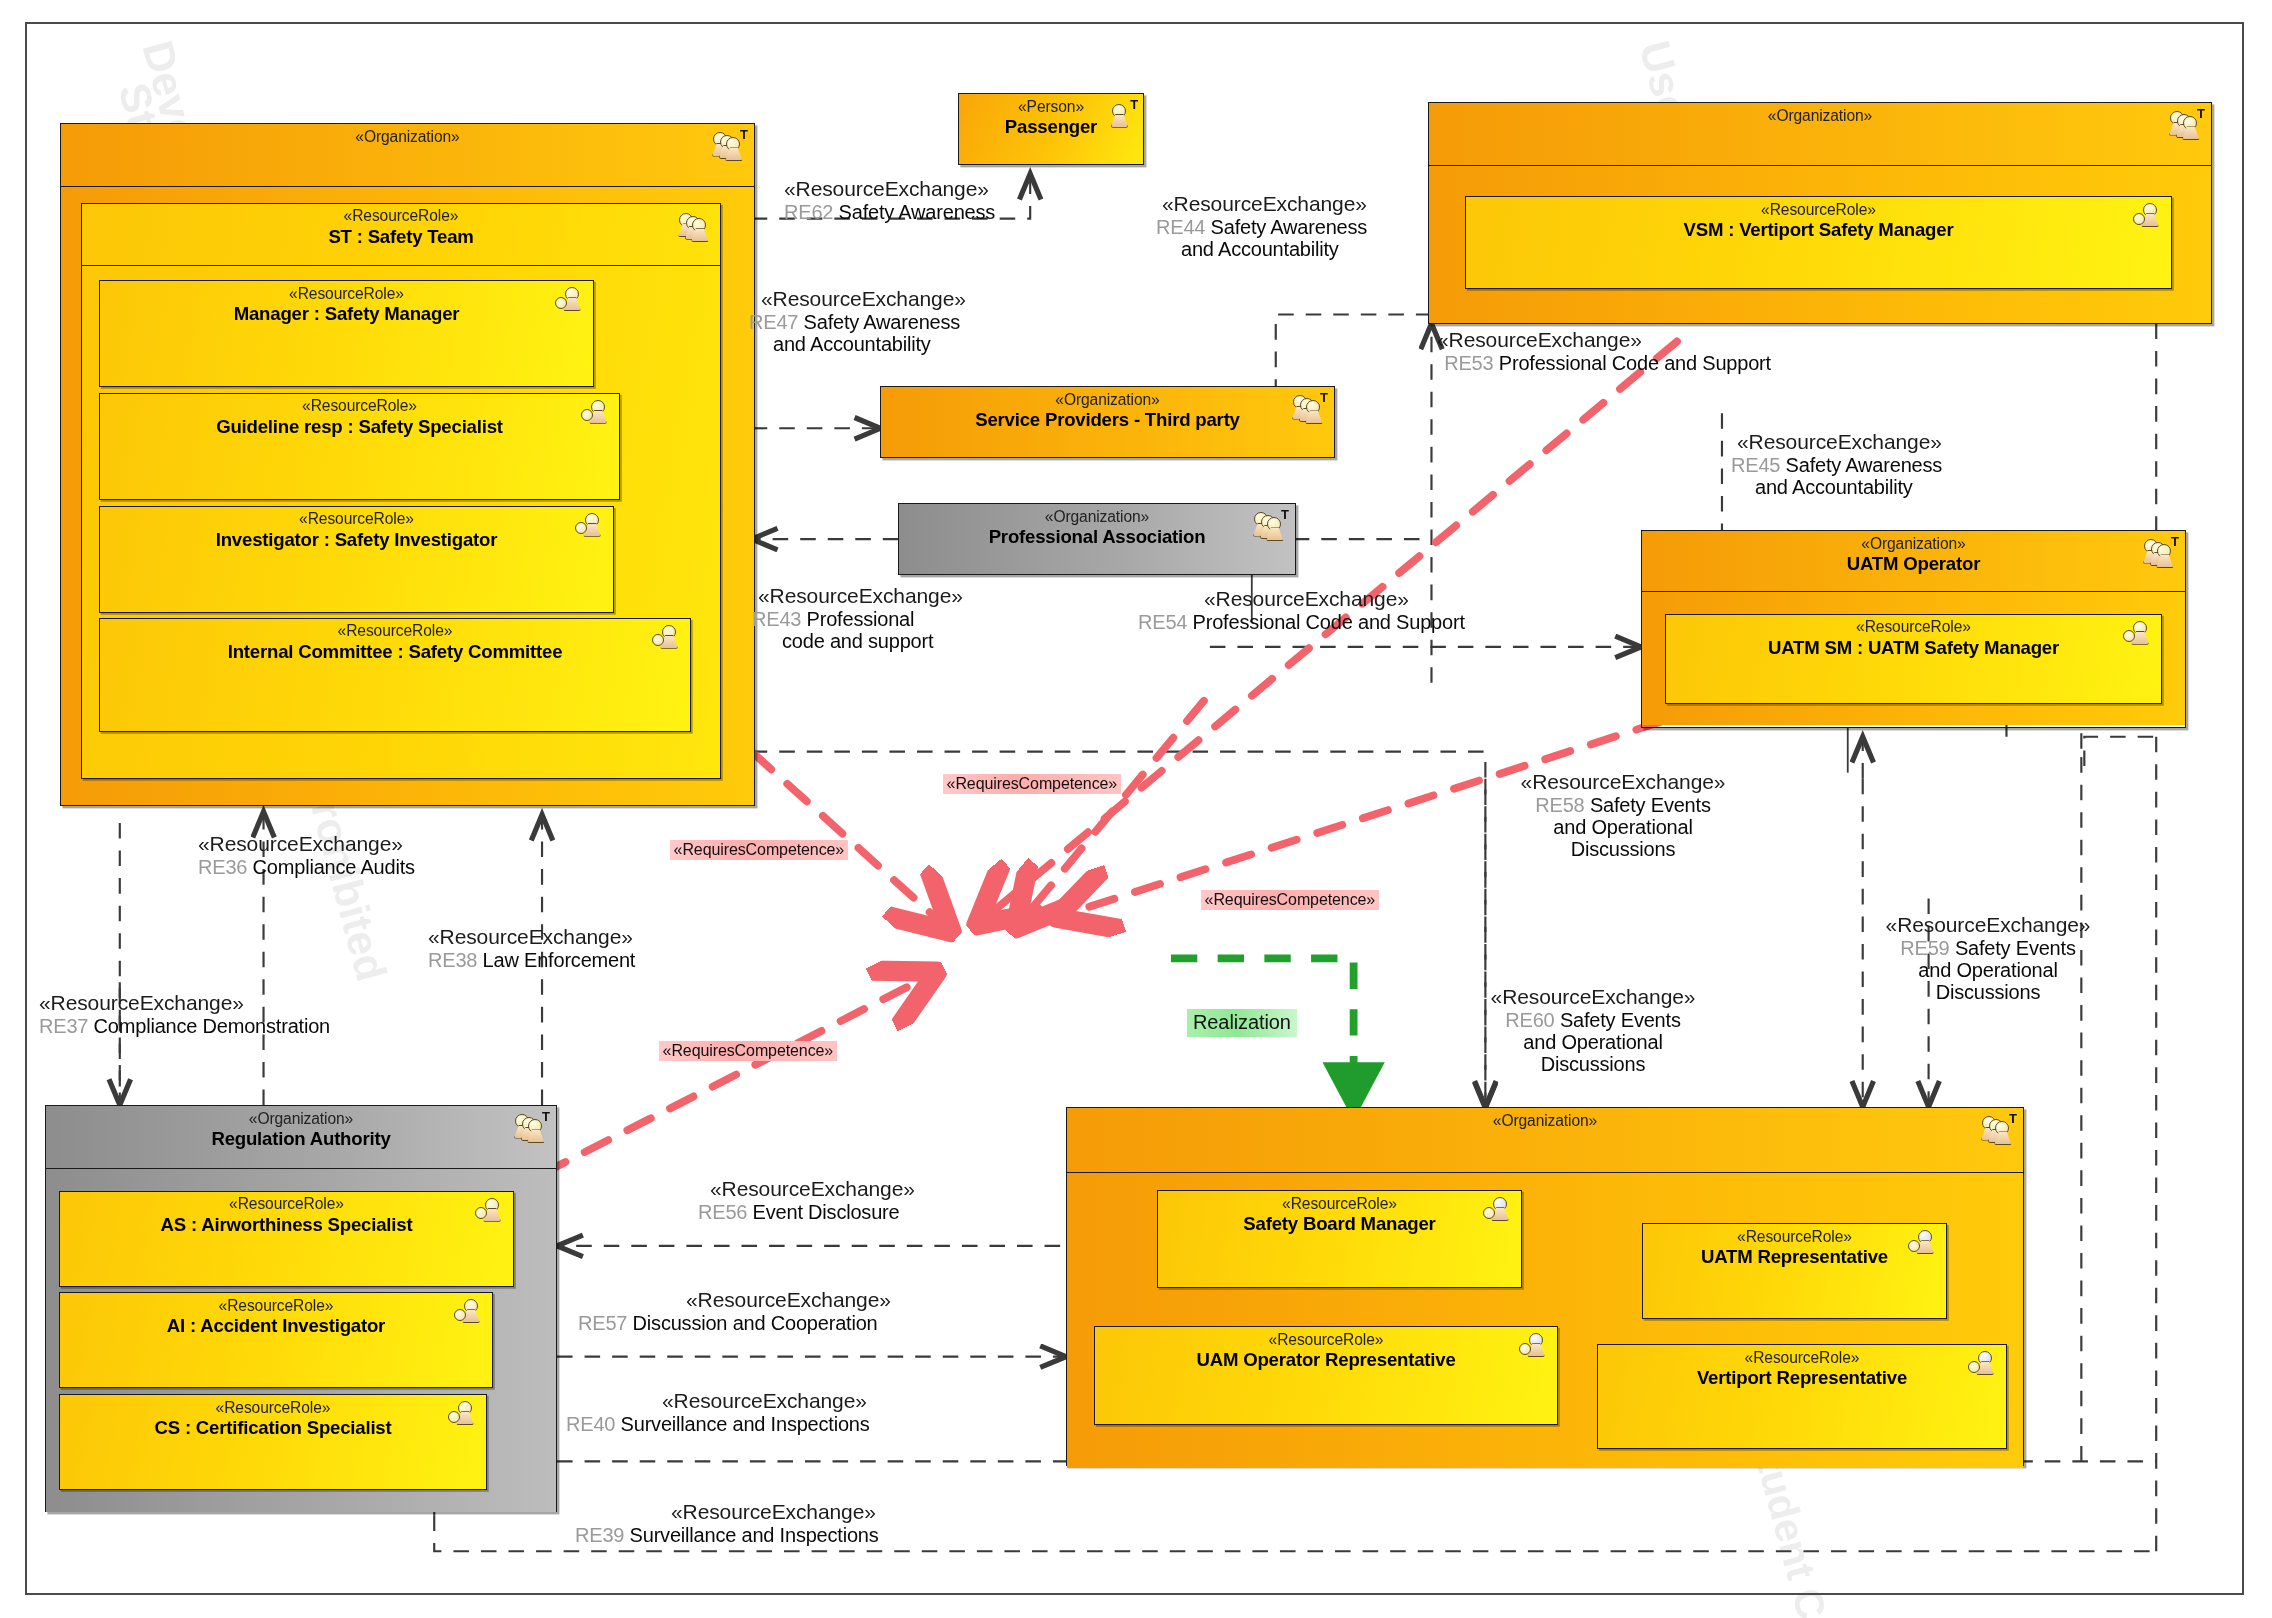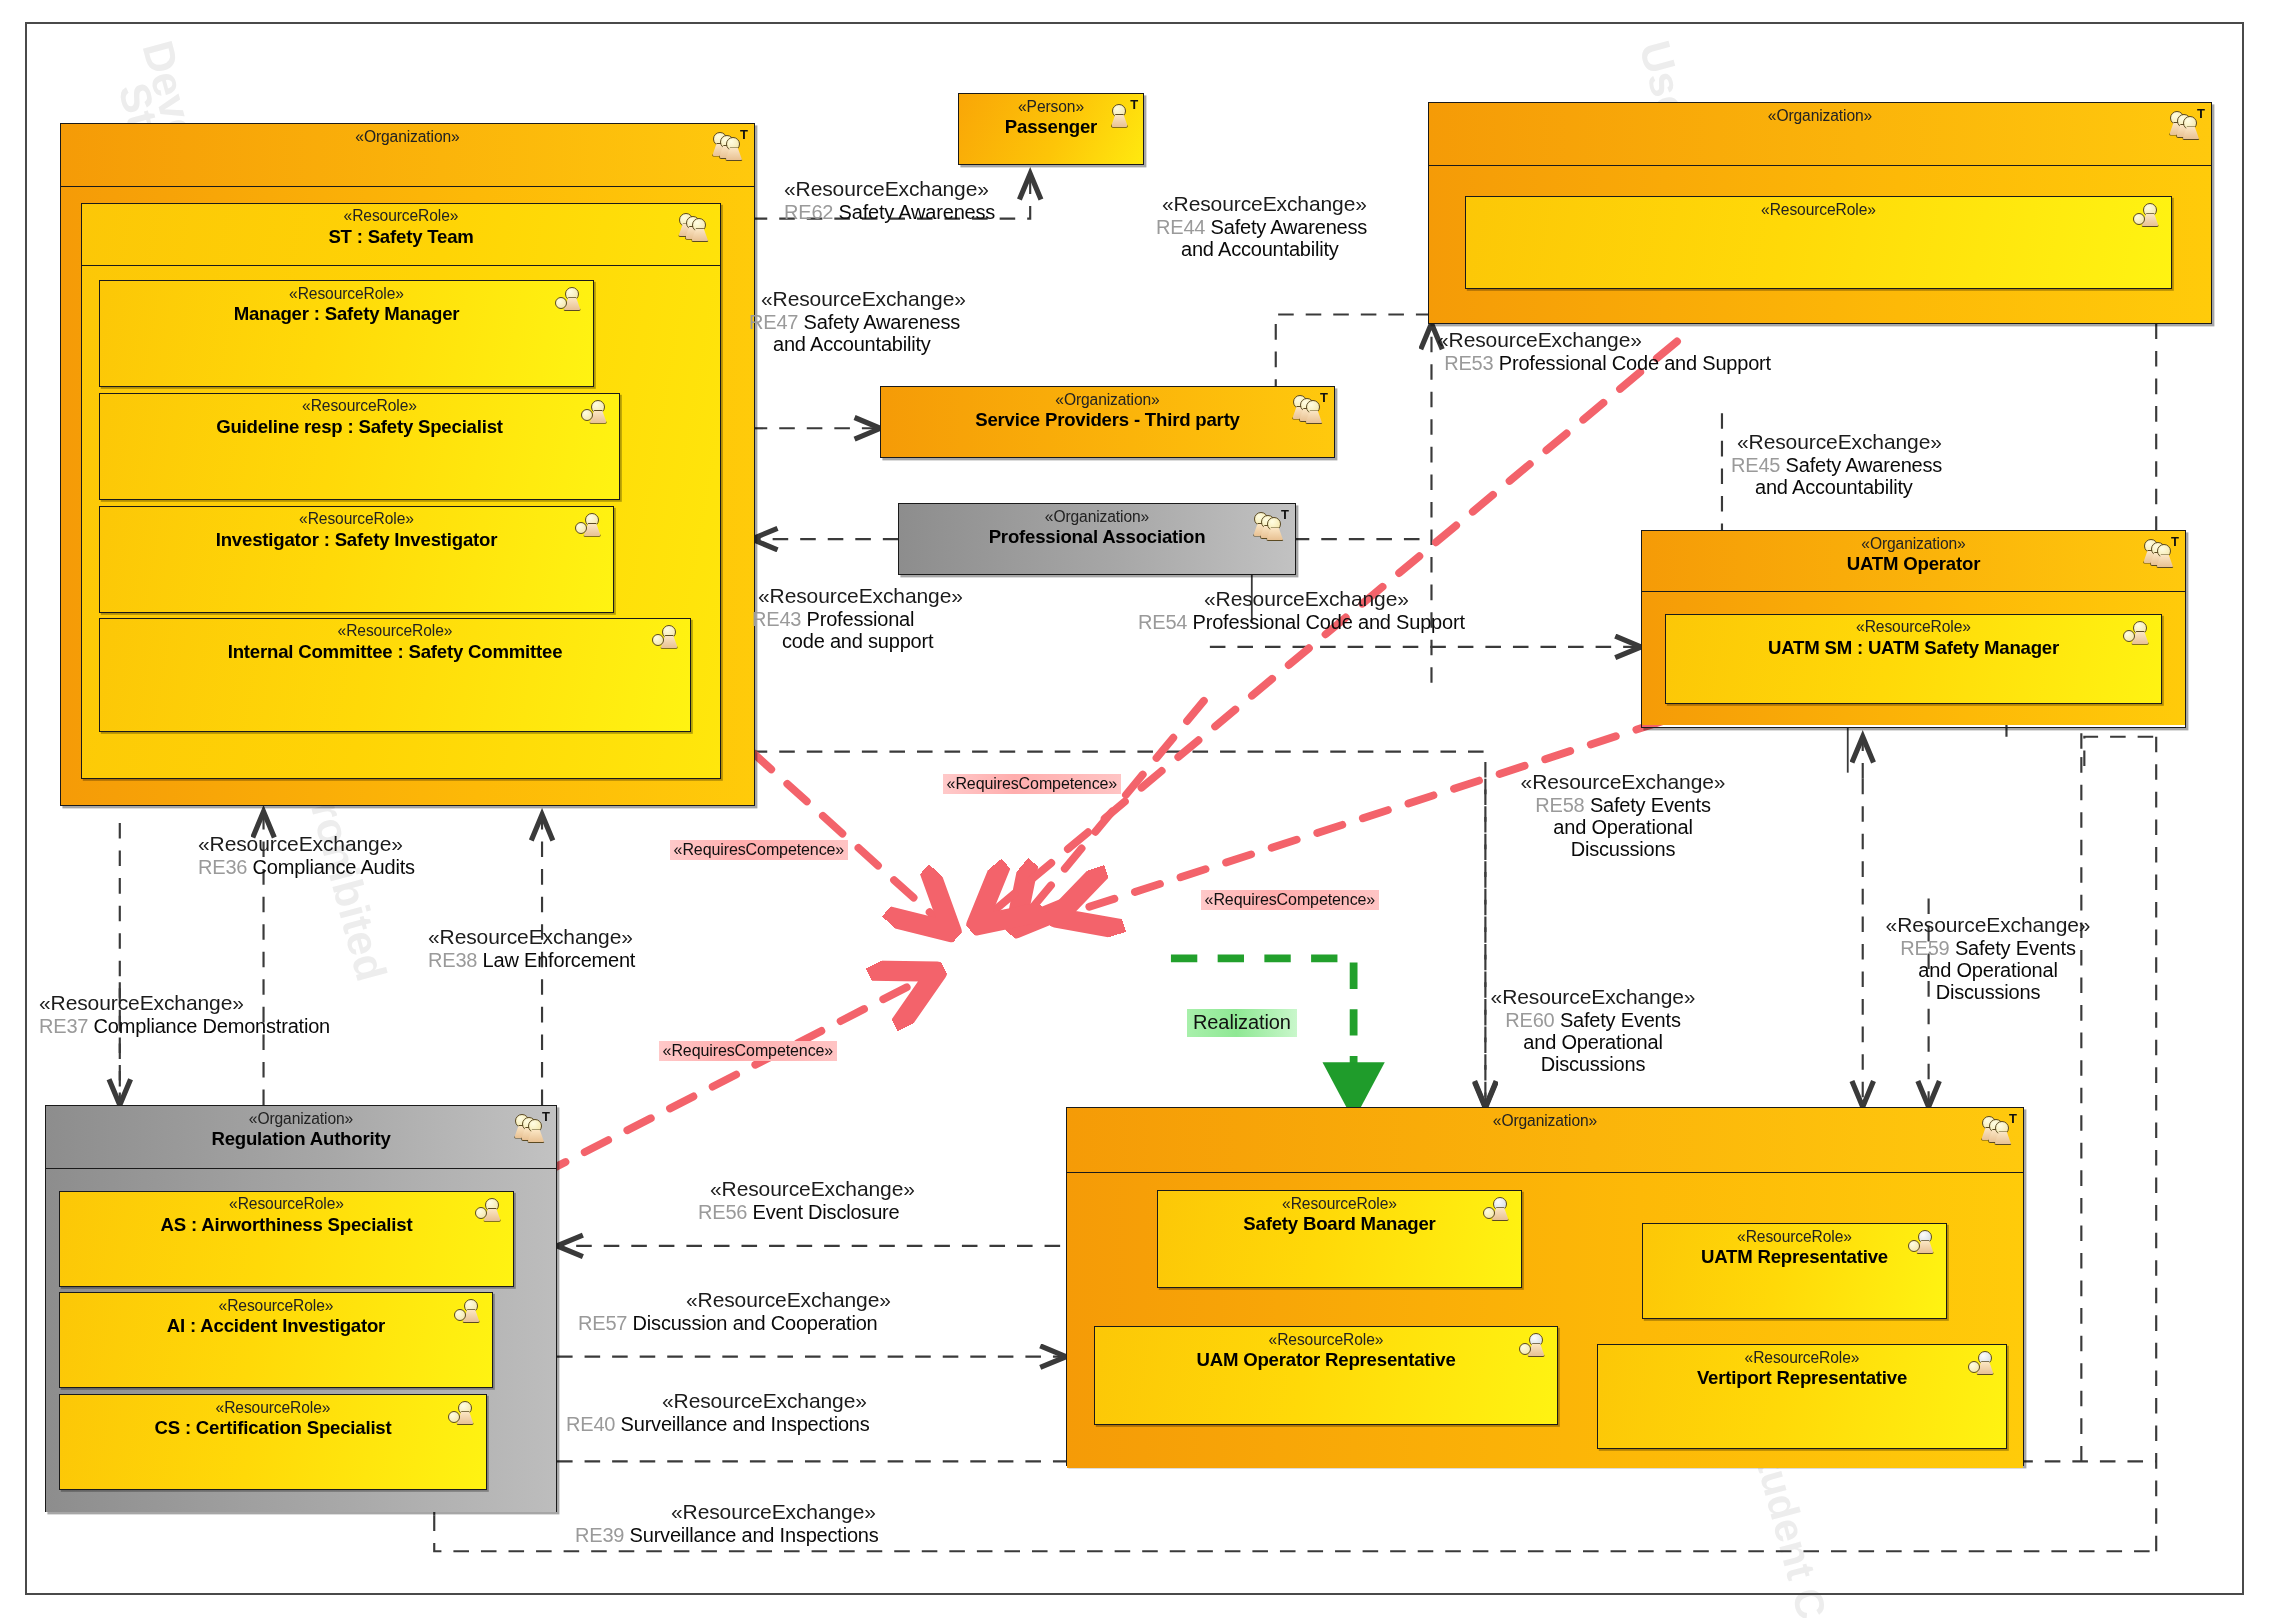--- a/index.html
+++ b/index.html
@@ -360,20 +360,21 @@
         <span class="pp" style="left:13px;top:8.4px;">
             <span class="hd" style="left:1.2px;top:0;"></span>
             <span class="bd" style="left:0;top:10.2px;"></span>
           </span>
       </div>
     </div>
     <div class="body" style="height:157px;">
       <div class="node role" style="left:36px;top:30px;width:707px;height:93px;box-shadow:1.8px 1.8px 0 rgba(0,0,0,.3);">
         <div class="hdr" style="height:100%;">
           <div class="stereo">«ResourceRole»</div>
+          <div class="nm">VSM : Vertiport Safety Manager</div>
           <div class="icon" style="width:32px;">
             <span class="pp" style="left:8.4px;top:1.2px;">
                 <span class="hd" style="left:1.2px;top:0;"></span>
                 <span class="bd" style="left:0;top:10.2px;"></span>
               </span>
             <span class="pp" style="left:0;top:10.8px;">
                 <span class="hd" style="left:0;top:0;width:10.2px;height:10.2px;"></span>
               </span>
           </div>
         </div>

